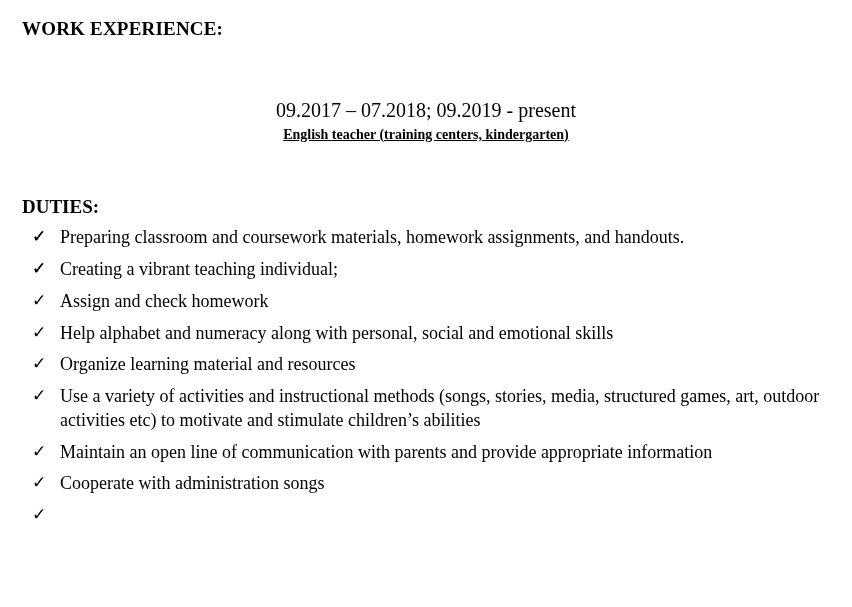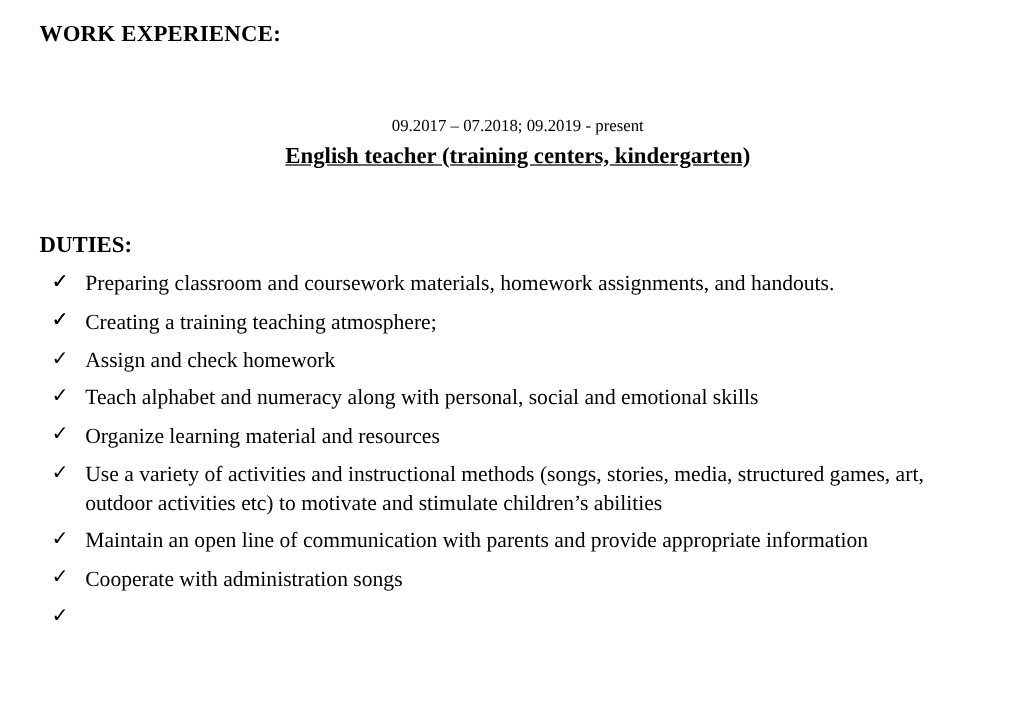--- a/index.html
+++ b/index.html
@@ -12,39 +12,39 @@
     height: 607px;
     font-family: "Liberation Serif", "DejaVu Serif", serif;
     color: #000000;
     overflow: hidden;
   }
   .page {
     position: relative;
     width: 852px;
     height: 607px;
     box-sizing: border-box;
-    padding: 18px 22px 0 33px;
+    padding: 18px 22px 0 22px;
   }
   .section-heading {
     font-size: 19px;
     font-weight: bold;
     letter-spacing: 0.2px;
     margin: 0 0 0 0;
     line-height: 1.2;
   }
   .job-block {
     margin-top: 56px;
     text-align: center;
   }
   .job-dates {
-    font-size: 14px;
+    font-size: 20px;
     line-height: 1.35;
   }
   .job-title {
-    font-size: 19px;
+    font-size: 14px;
     font-weight: bold;
     text-decoration: underline;
     line-height: 1.35;
     margin-top: 2px;
   }
   .duties-heading {
     font-size: 19px;
     font-weight: bold;
     margin-top: 51px;
     line-height: 1.2;
@@ -90,29 +90,29 @@
     </li>
     <li>
       <span class="tick">✓</span>
       <span>Preparing classroom and coursework materials, homework assignments, and handouts.</span>
     </li>
     <li>
       <span class="tick">✓</span>
     </li>
     <li>
       <span class="tick">✓</span>
-      <span>Creating a training teaching atmosphere;</span>
+      <span>Creating a vibrant teaching individual;</span>
     </li>
     <li>
       <span class="tick">✓</span>
       <span>Assign and check homework</span>
     </li>
     <li>
       <span class="tick">✓</span>
-      <span>Teach alphabet and numeracy along with personal, social and emotional skills</span>
+      <span>Help alphabet and numeracy along with personal, social and emotional skills</span>
     </li>
     <li>
       <span class="tick">✓</span>
       <span>Organize learning material and resources</span>
     </li>
     <li>
       <span class="tick">✓</span>
       <span>Use a variety of activities and instructional methods (songs, stories, media, structured games, art, outdoor activities etc) to motivate and stimulate children’s abilities</span>
     </li>
     <li>

